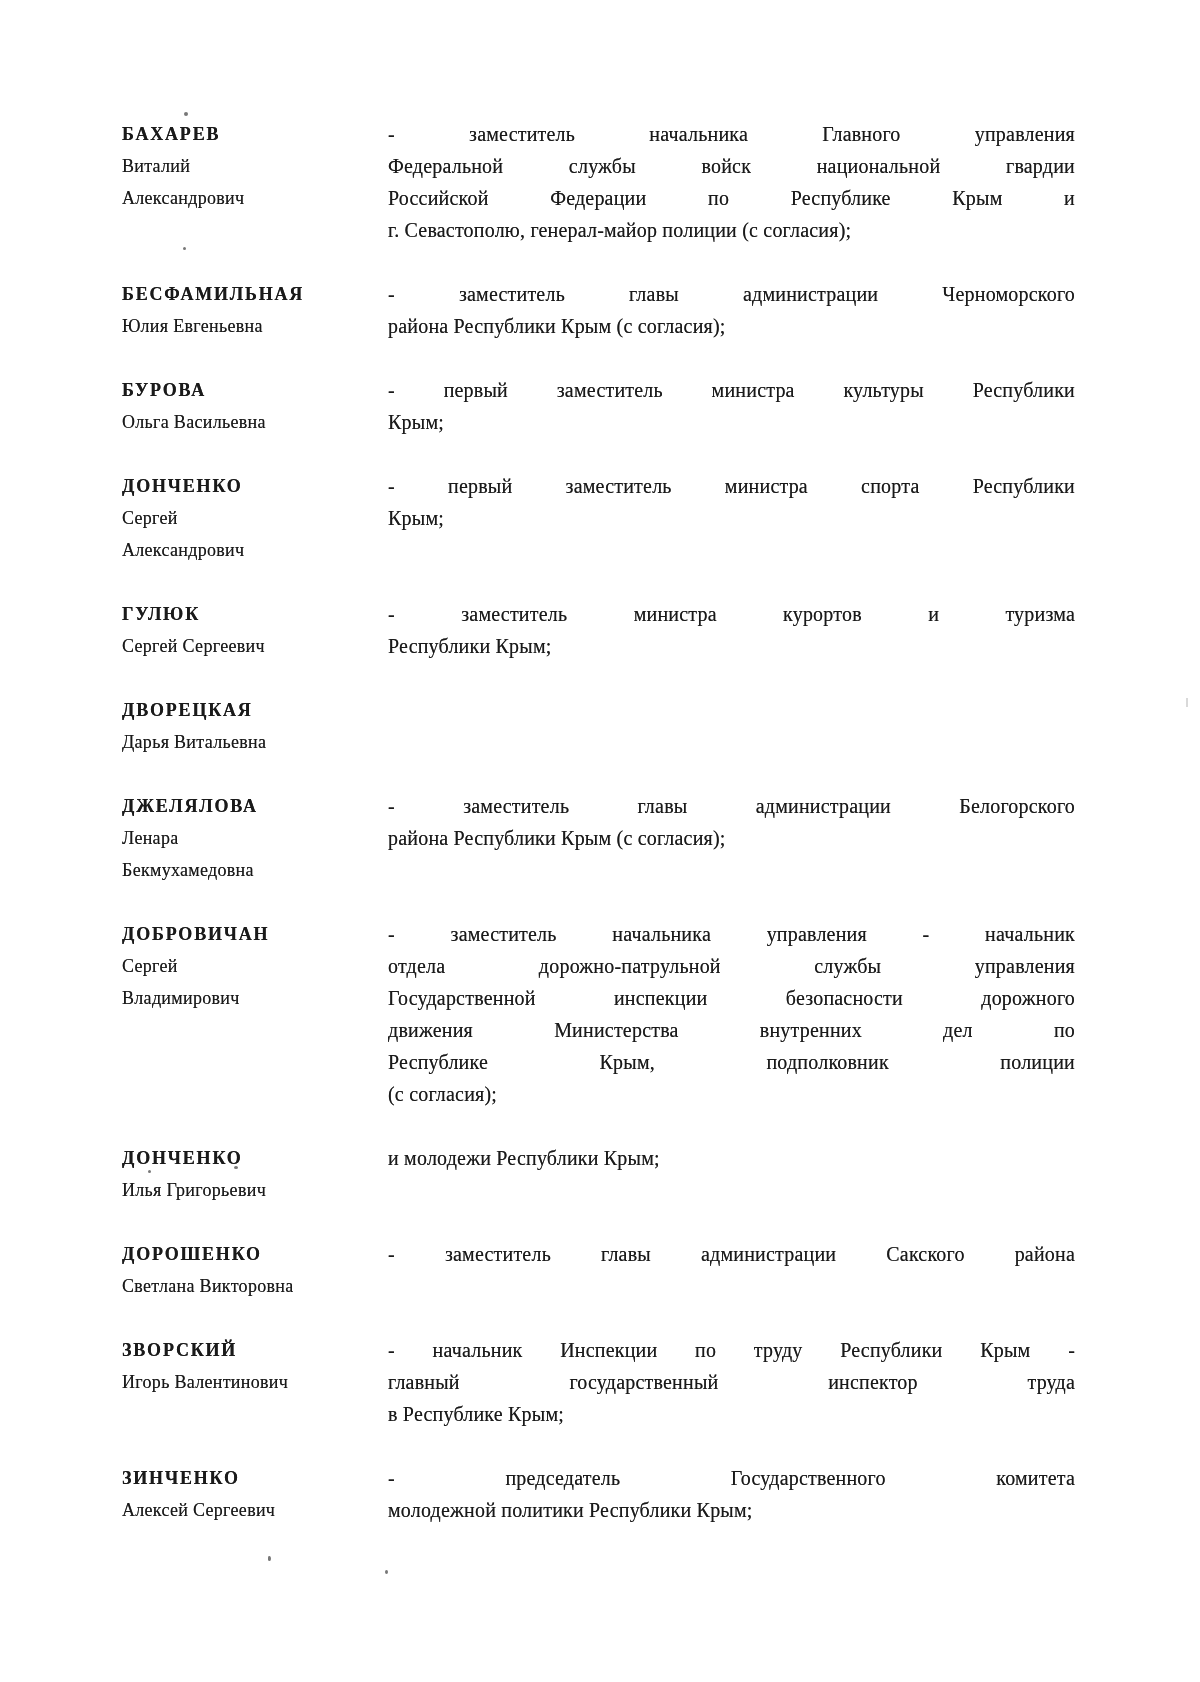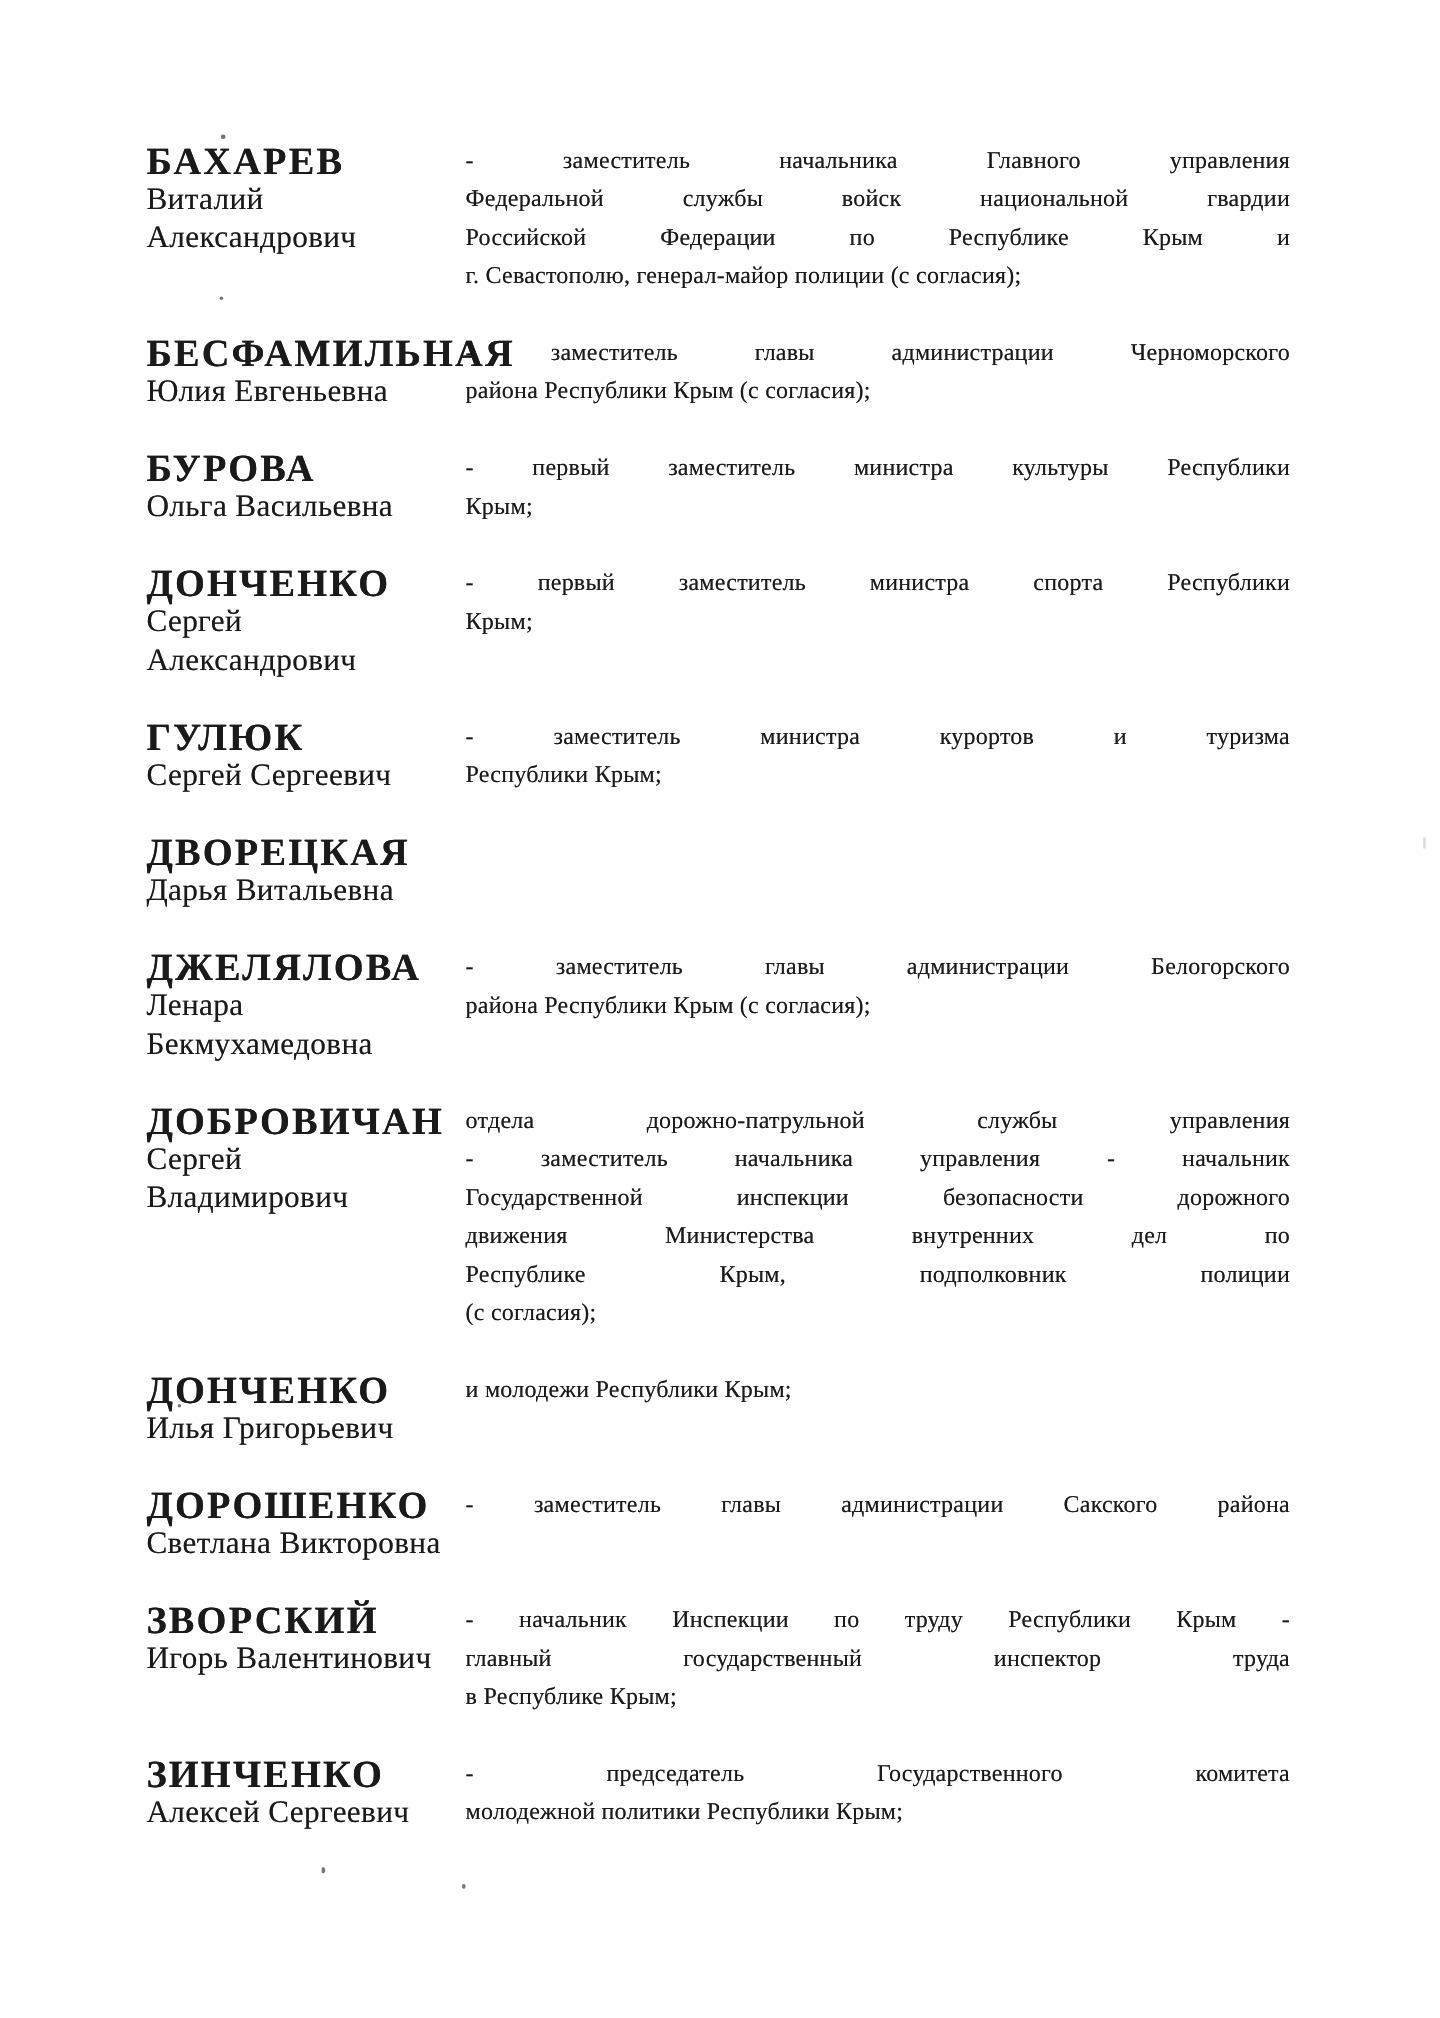--- a/index.html
+++ b/index.html
@@ -24,28 +24,28 @@
     width: 953px;
   }
   .entry {
     display: grid;
     grid-template-columns: 266px 687px;
     margin-bottom: 32px;
   }
   .name-col { }
   .surname {
     font-weight: bold;
-    font-size: 32px;
+    font-size: 18px;
     line-height: 32px;
     letter-spacing: 1.8px;
     white-space: nowrap;
     text-shadow: 0 0 0.5px rgba(0,0,0,0.75);
   }
   .name-line {
-    font-size: 26px;
+    font-size: 18px;
     line-height: 32px;
     letter-spacing: 0.3px;
     white-space: nowrap;
     text-shadow: 0 0 0.4px rgba(0,0,0,0.6);
   }
   .desc-col { }
   .desc-line {
     font-size: 20px;
     line-height: 32px;
     letter-spacing: 0.2px;
@@ -153,22 +153,22 @@
         </div>
   </section>
 
   <section class="entry">
     <div class="name-col">
       <div class="surname">ДОБРОВИЧАН</div>
     <div class="name-line">Сергей</div>
           <div class="name-line">Владимирович</div>
         </div>
     <div class="desc-col">
+          <div class="desc-line">- заместитель начальника управления - начальник</div>
           <div class="desc-line">отдела дорожно-патрульной службы управления</div>
-          <div class="desc-line">- заместитель начальника управления - начальник</div>
           <div class="desc-line">Государственной инспекции безопасности дорожного</div>
           <div class="desc-line">движения Министерства внутренних дел по</div>
           <div class="desc-line">Республике Крым, подполковник полиции</div>
           <div class="desc-line last">(с согласия);</div>
         </div>
   </section>
 
   <section class="entry">
     <div class="name-col">
       <div class="surname">ДОНЧЕНКО</div>

